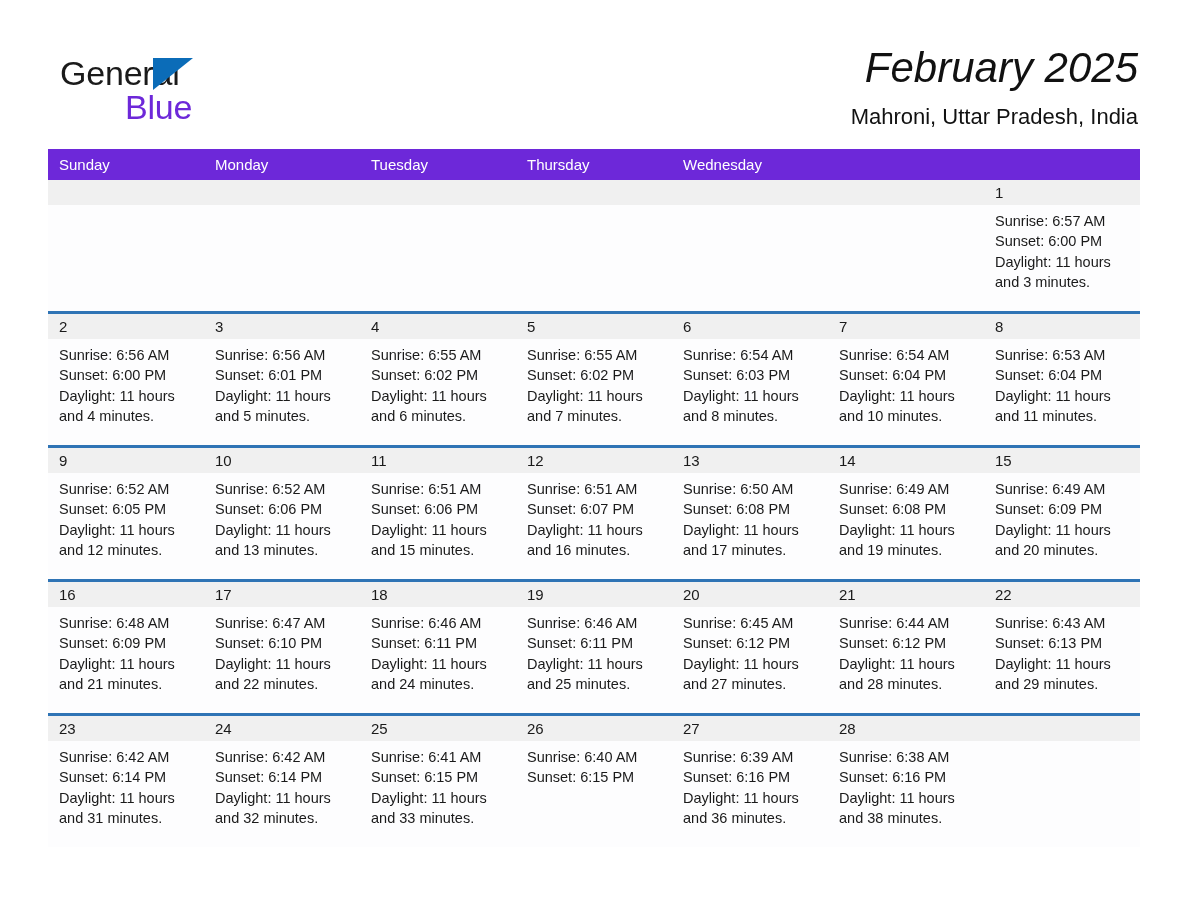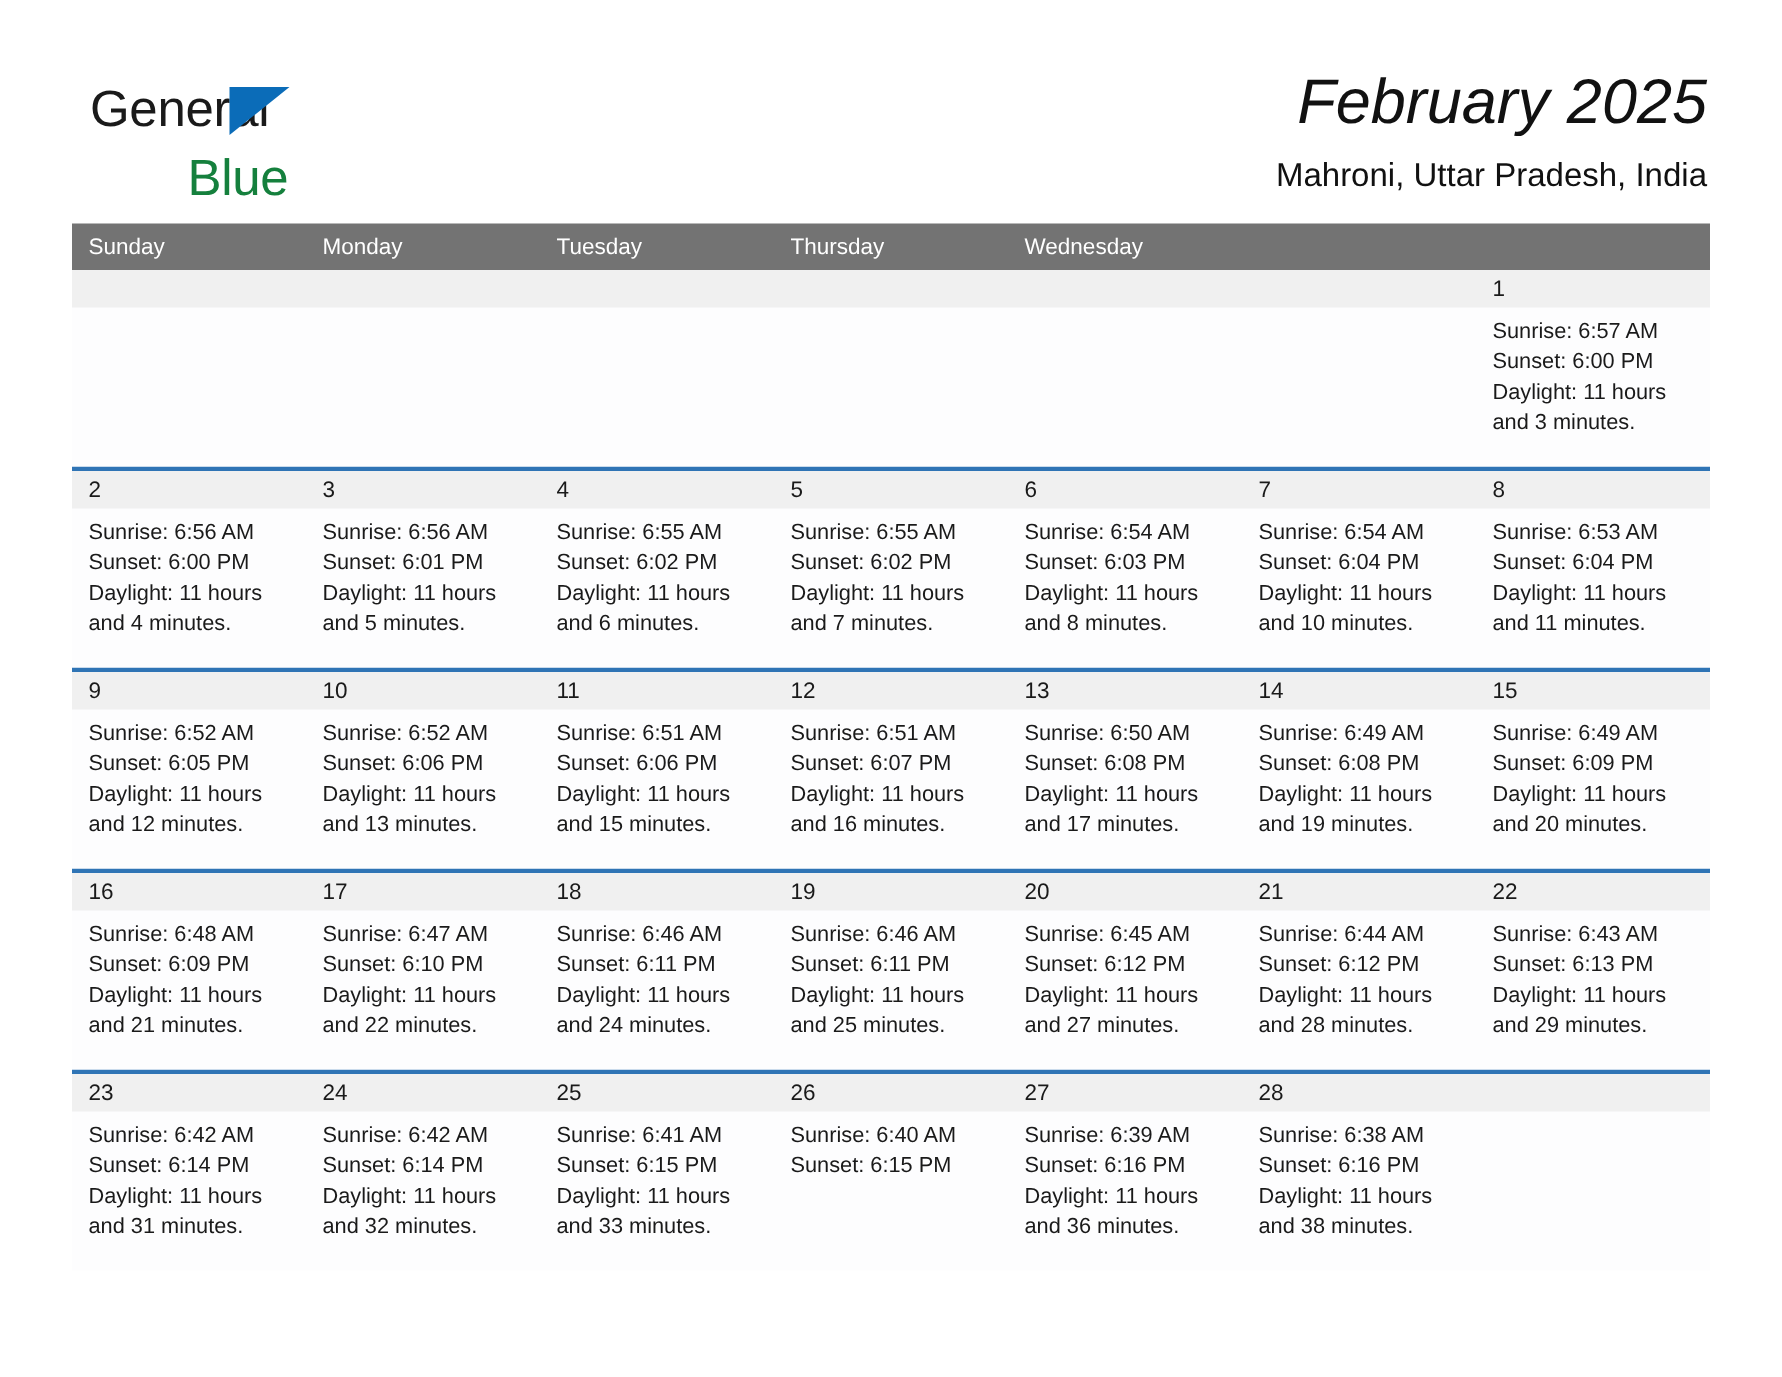--- a/index.html
+++ b/index.html
@@ -50,24 +50,23 @@
     width: 0;
     height: 0;
     border-left: 40px solid #0b6cb8;
     border-bottom: 32px solid transparent;
   }
   .brand-blue {
     position: absolute;
     left: 77px;
     top: 44px;
     font-size: 34px;
-    color: #15803d;
+    color: #6d28d9;
     letter-spacing: -0.2px;
     line-height: 1;
-    margin-top: 12px;
   }
   .titles {
     text-align: right;
     padding-right: 2px;
   }
   .month-title {
     font-size: 42px;
     color: #111111;
     line-height: 1.05;
     font-weight: 400;
@@ -83,21 +82,21 @@
   }
 
   
   .calendar {
     margin-top: 19px;
     width: 1092px;
   }
   .weekdays {
     display: grid;
     grid-template-columns: repeat(7, 1fr);
-    background: #737373;
+    background: #6d28d9;
     height: 31px;
   }
   .weekday {
     color: #ffffff;
     font-size: 15px;
     line-height: 31px;
     padding-left: 11px;
     box-sizing: border-box;
   }
   .week {

